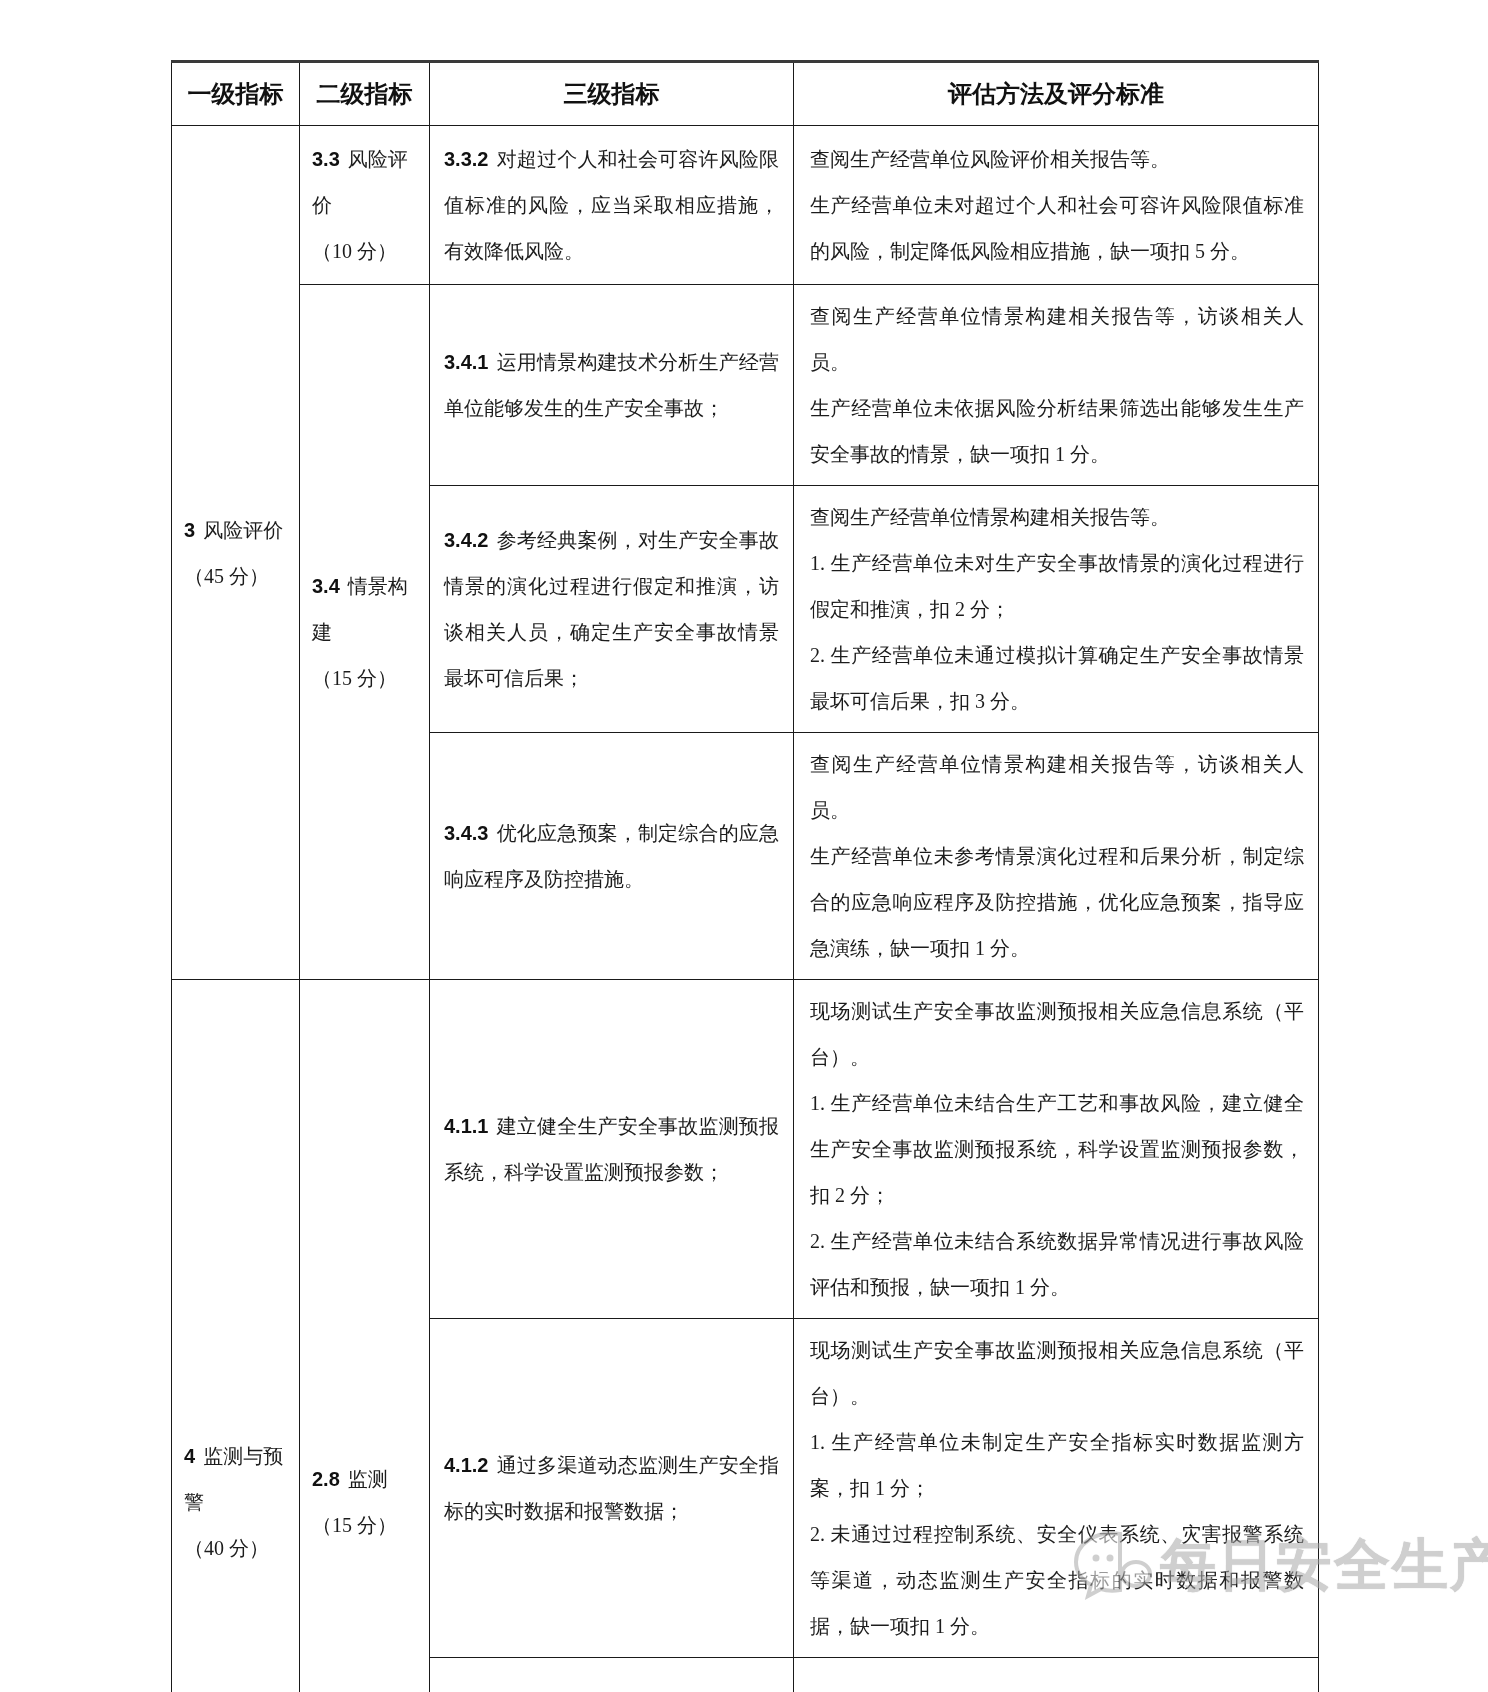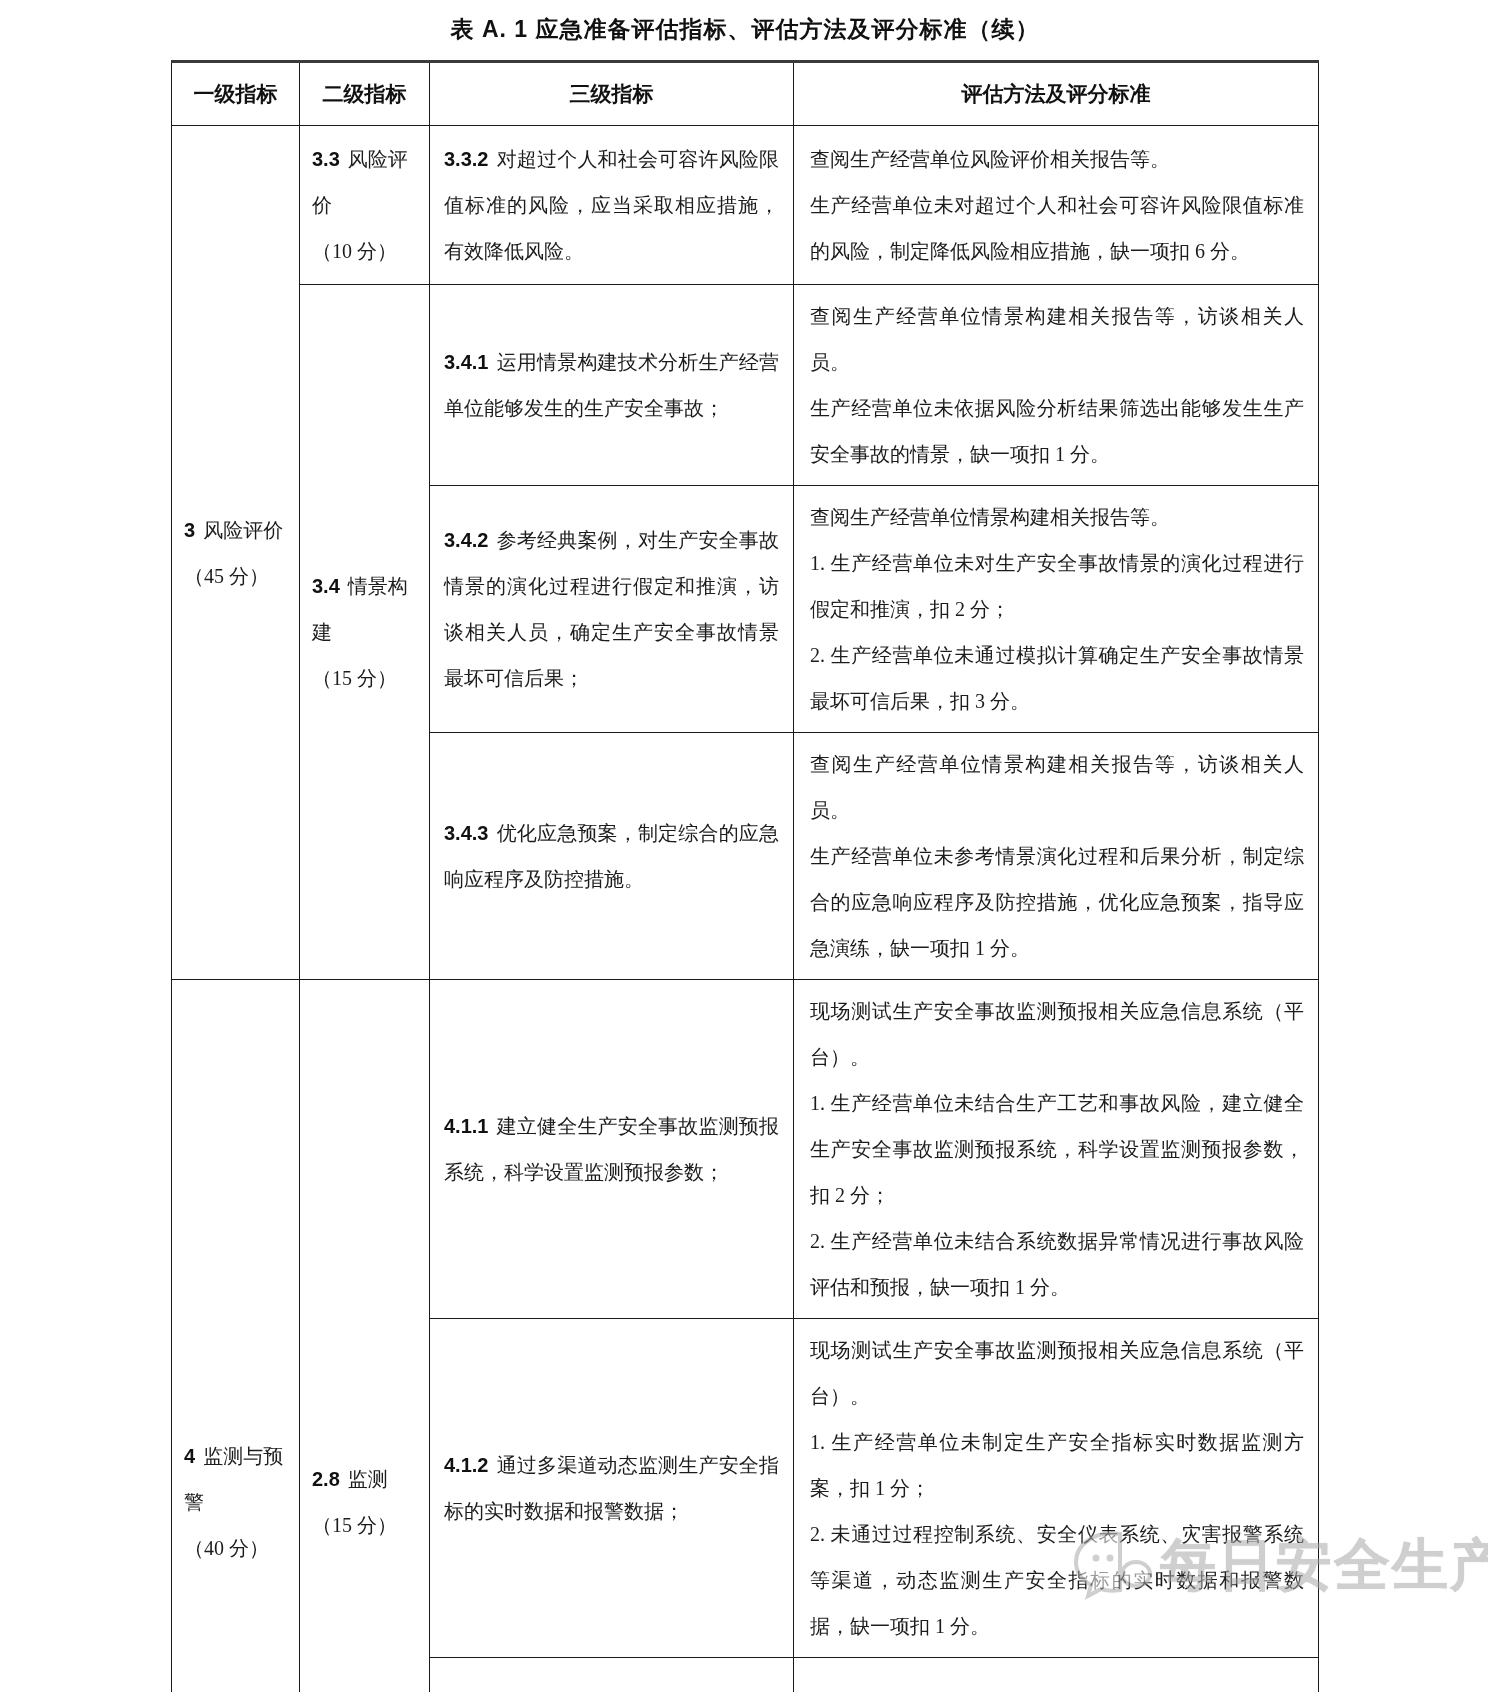--- a/index.html
+++ b/index.html
@@ -45,21 +45,21 @@
     font-size: 20px;
     line-height: 46px;
     vertical-align: middle;
     background: #fff;
   }
   table.main tr.hdr th {
     border-top: 3px solid #3a3a3a;
     height: 64px;
     font-family: "Liberation Sans", "DejaVu Sans", sans-serif;
     font-weight: bold;
-    font-size: 21px;
+    font-size: 24px;
     text-align: center;
     color: #111;
   }
   td.ind {
     padding: 8px 10px 8px 12px;
     text-align: left;
   }
   .num {
     font-family: "Liberation Sans", "DejaVu Sans", sans-serif;
     font-weight: bold;
@@ -103,21 +103,20 @@
     text-shadow: 0 0 1px #8f8f8f;
     white-space: nowrap;
   }
   .wm-logo { margin-right: 6px; flex: 0 0 auto; }
 </style>
 </head>
 <body>
 
 <div class="page">
 
-  <div class="doc-title">表 A. 1  应急准备评估指标、评估方法及评分标准（续）</div>
 
   <table class="main">
     <colgroup>
         <col class="c1">
         <col class="c2">
         <col class="c3">
         <col class="c4">
       </colgroup>
 
     <tbody>
@@ -134,21 +133,21 @@
         <div>（45 分）</div>
       </td>
       <td class="ind">
         <div><span class="num">3.3</span><span>风险评价</span></div>
         <div>（10 分）</div>
       </td>
       <td class="l3">
         <span class="num">3.3.2</span><span>对超过个人和社会可容许风险限值标准的风险，应当采取相应措施，有效降低风险。</span>
       </td>
       <td class="method">查阅生产经营单位风险评价相关报告等。
-生产经营单位未对超过个人和社会可容许风险限值标准的风险，制定降低风险相应措施，缺一项扣 6 分。</td>
+生产经营单位未对超过个人和社会可容许风险限值标准的风险，制定降低风险相应措施，缺一项扣 5 分。</td>
     </tr>
 
     <tr class="r2">
       <td class="ind" rowspan="3">
         <div><span class="num">3.4</span><span>情景构建</span></div>
         <div>（15 分）</div>
       </td>
       <td class="l3">
         <span class="num">3.4.1</span><span>运用情景构建技术分析生产经营单位能够发生的生产安全事故；</span>
       </td>

